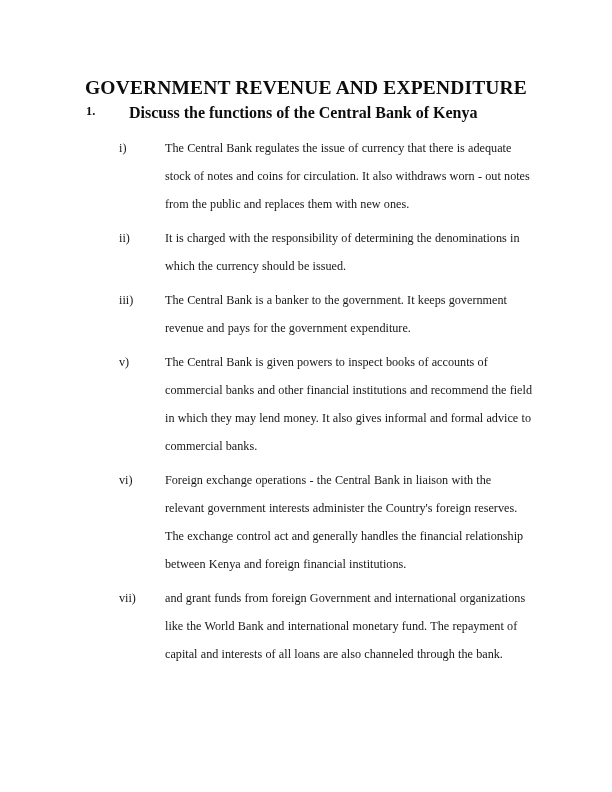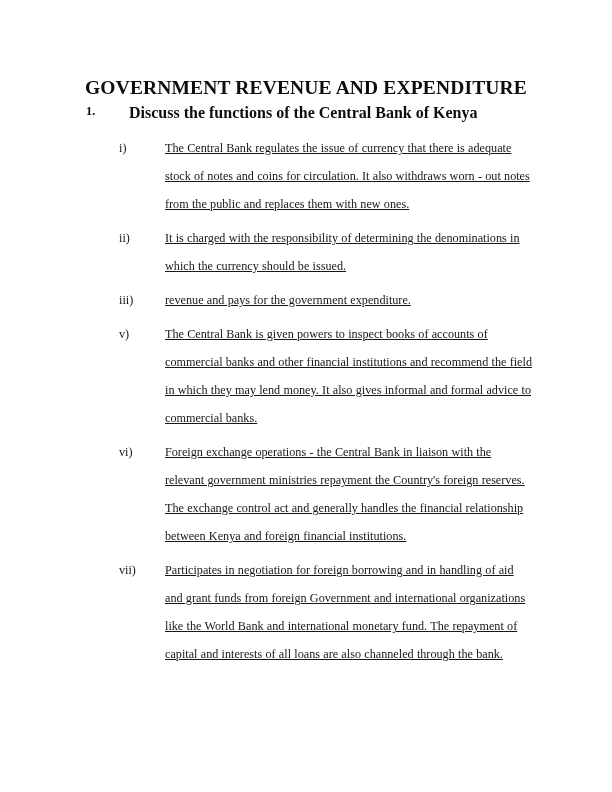--- a/index.html
+++ b/index.html
@@ -93,21 +93,20 @@
     text-align: left;
   }
   .roman-body {
     margin-left: 165px;
     margin-right: 73px;
     font-size: 12.2px;
     line-height: 28px;
     color: #171717;
     text-align: left;
     word-spacing: 0.2px;
-    text-decoration: underline;
   }
   .roman-body .ln {
     display: block;
     white-space: nowrap;
   }
 </style>
 </head>
 <body>
 
 <div class="page">
@@ -133,45 +132,45 @@
         <li class="roman-item">
           <span class="roman-marker">ii)</span>
           <div class="roman-body">
             <span class="ln">It is charged with the responsibility of determining the denominations in</span>
             <span class="ln">which the currency should be issued.</span>
           </div>
         </li>
         <li class="roman-item">
           <span class="roman-marker">iii)</span>
           <div class="roman-body">
+            <span class="ln">The Central Bank is a banker to the government. It keeps government</span>
             <span class="ln">revenue and pays for the government expenditure.</span>
           </div>
         </li>
         <li class="roman-item">
           <span class="roman-marker">v)</span>
           <div class="roman-body">
             <span class="ln">The Central Bank is given powers to inspect books of accounts of</span>
             <span class="ln">commercial banks and other financial institutions and recommend the field</span>
             <span class="ln">in which they may lend money. It also gives informal and formal advice to</span>
             <span class="ln">commercial banks.</span>
           </div>
         </li>
         <li class="roman-item">
           <span class="roman-marker">vi)</span>
           <div class="roman-body">
             <span class="ln">Foreign exchange operations - the Central Bank in liaison with the</span>
-            <span class="ln">relevant government ministries repayment the Country's foreign reserves.</span>
+            <span class="ln">relevant government interests administer the Country's foreign reserves.</span>
             <span class="ln">The exchange control act and generally handles the financial relationship</span>
             <span class="ln">between Kenya and foreign financial institutions.</span>
           </div>
         </li>
         <li class="roman-item">
           <span class="roman-marker">vii)</span>
           <div class="roman-body">
-            <span class="ln">Participates in negotiation for foreign borrowing and in handling of aid</span>
             <span class="ln">and grant funds from foreign Government and international organizations</span>
             <span class="ln">like the World Bank and international monetary fund. The repayment of</span>
             <span class="ln">capital and interests of all loans are also channeled through the bank.</span>
           </div>
         </li>
       </ol>
 
   </div>
 
 </div>

